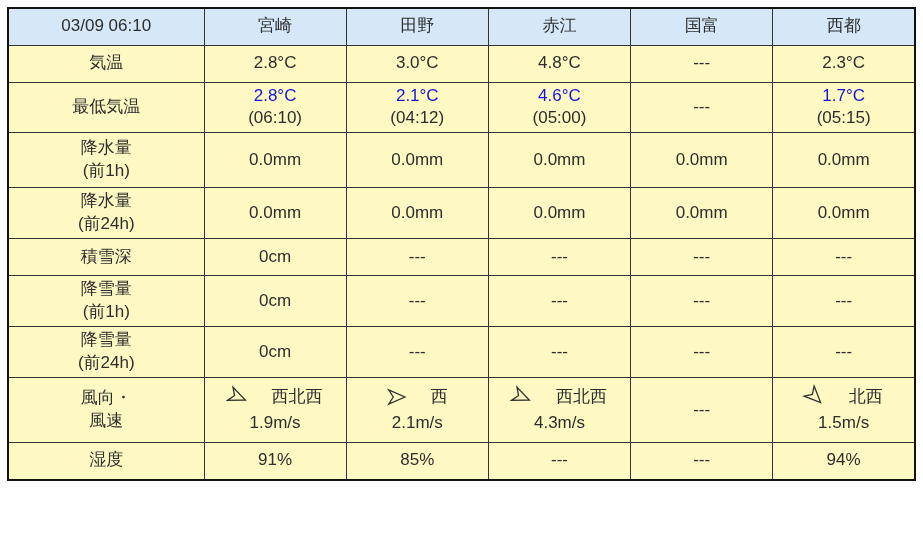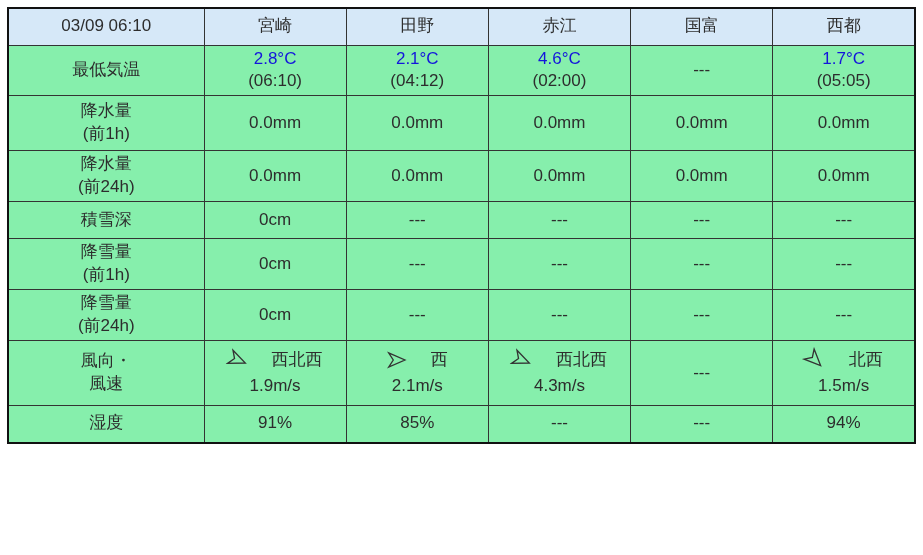--- a/index.html
+++ b/index.html
@@ -7,21 +7,21 @@
     width:923px;height:555px;overflow:hidden;
     font-family:"Liberation Sans","DejaVu Sans",sans-serif;
     color:#2d2d2d;
   }
   table{
     border-collapse:collapse;
     table-layout:fixed;
     width:909px;
     margin:7px 0 0 7px;
     border:2px solid #111111;
-    background:#86efac;
+    background:#fef9c3;
   }
   col.label-col{width:196px;}
   th,td{
     border:1px solid #333333;
     text-align:center;
     vertical-align:middle;
     font-weight:normal;
     font-size:17px;
     line-height:1.35;
     padding:2px 4px;
@@ -64,42 +64,50 @@
       <th>03/09 06:10</th>
       <th>宮崎</th>
       <th>田野</th>
       <th>赤江</th>
       <th>国富</th>
       <th>西都</th>
     </tr>
   </thead>
   <tbody>
 
+    <tr class="h-temp">
+      <th>気温</th>
+      <td>2.8°C</td>
+      <td>3.0°C</td>
+      <td>4.8°C</td>
+      <td>---</td>
+      <td>2.3°C</td>
+    </tr>
 
     <tr class="h-min">
       <th>最低気温</th>
       <td>
         <div class="val blue">2.8°C</div>
         <div class="sub">(06:10)</div>
       </td>
       <td>
         <div class="val blue">2.1°C</div>
         <div class="sub">(04:12)</div>
       </td>
       <td>
         <div class="val blue">4.6°C</div>
-        <div class="sub">(02:00)</div>
+        <div class="sub">(05:00)</div>
       </td>
       <td>
         <div class="val">---</div>
 
       </td>
       <td>
         <div class="val blue">1.7°C</div>
-        <div class="sub">(05:05)</div>
+        <div class="sub">(05:15)</div>
       </td>
     </tr>
 
 
     <tr class="h-p1h">
       <th>
         <div>降水量</div>
         <div>(前1h)</div>
       </th>
       <td>0.0mm</td>

